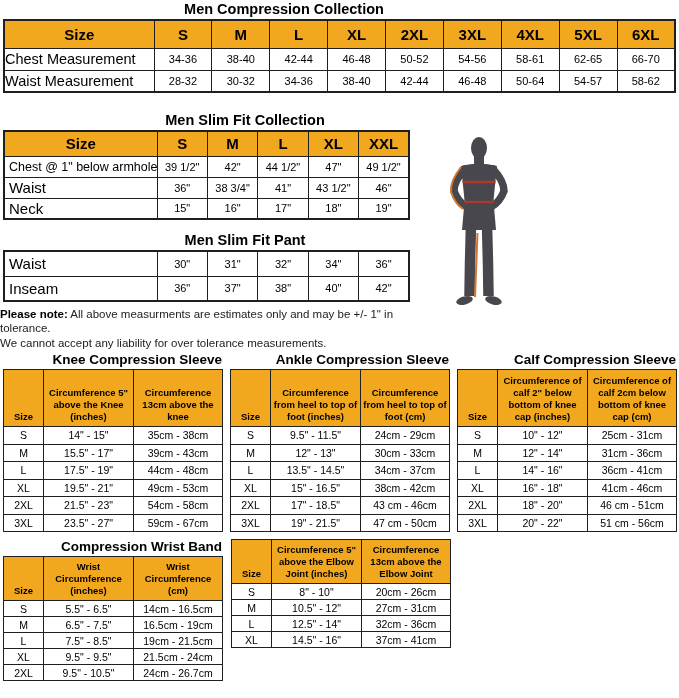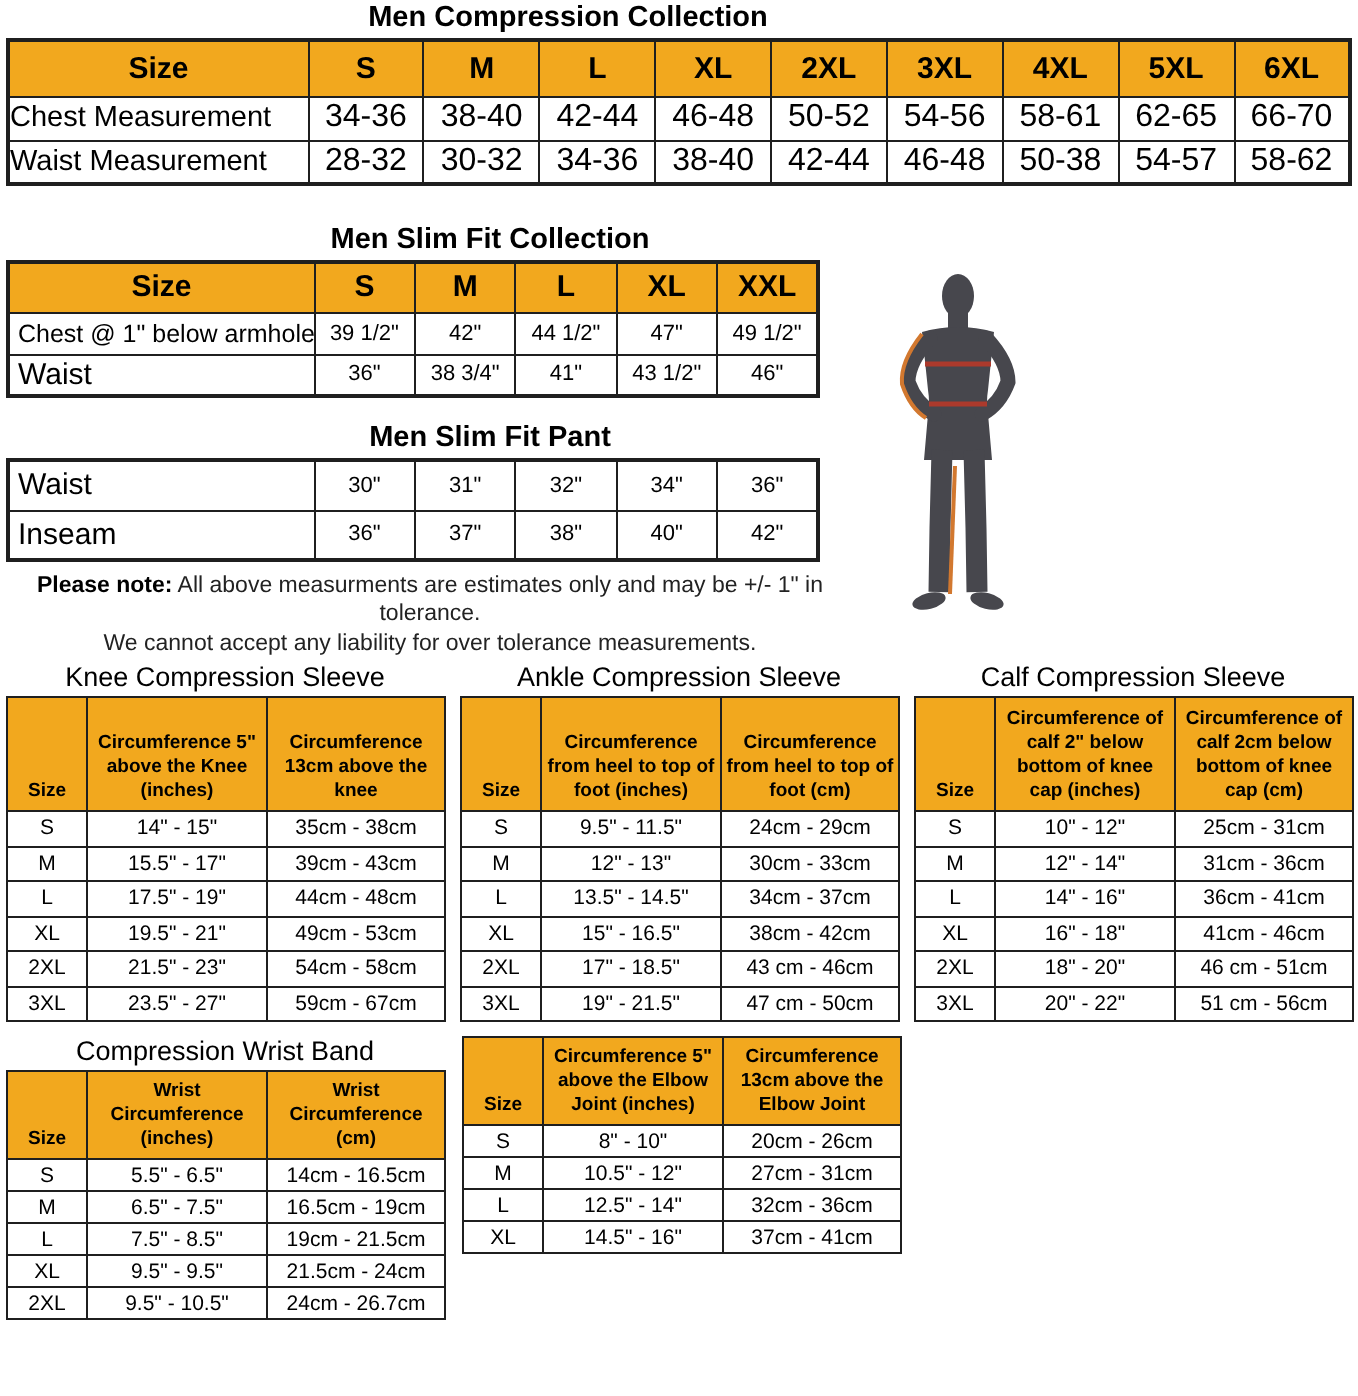--- a/index.html
+++ b/index.html
@@ -19,45 +19,45 @@
 
   table { border-collapse: collapse; table-layout: fixed; background: #fff; }
   th { background: var(--gold, #F2A81E); font-weight: bold; color: #000000; }
   td { text-align: center; overflow: hidden; white-space: nowrap; }
 
   .big { border: 2px solid var(--border, #1f1f1f); margin-left: 3px; }
   .big th, .big td { border: 1.5px solid var(--border, #1f1f1f); }
 
   #tbl-compression { width: 673px; }
   #tbl-compression th { height: 28px; font-size: 15px; }
-  #tbl-compression td { height: 22px; font-size: 16px; }
+  #tbl-compression td { height: 22px; font-size: 11px; }
   #tbl-compression td.row-label { font-size: 14.5px; text-align: left; padding-left: 0; }
 
   #tbl-slimfit { width: 407px; }
   #tbl-slimfit th { height: 25px; font-size: 15px; }
   #tbl-slimfit td { height: 21px; font-size: 11px; }
   #tbl-slimfit td.row-label { font-size: 15px; text-align: left; padding-left: 4px; }
   #tbl-slimfit tbody tr:first-child td.row-label { font-size: 12.5px; }
 
   #tbl-pant { width: 407px; }
   #tbl-pant td { height: 25px; font-size: 11px; }
   #tbl-pant td.row-label { font-size: 15px; text-align: left; padding-left: 4px; }
 
   .note {
     width: 430px; margin-top: 5px;
-    text-align: center; font-size: 11.5px; line-height: 1.25;
+    font-size: 11.5px; line-height: 1.25;
     color: var(--note, #222);
   }
   .note b { color: #000; }
 
   .row3 { display: flex; justify-content: space-between; width: 673px; margin: 2px 0 0 3px; }
   .row2 { display: flex; width: 673px; margin: 7px 0 0 3px; }
   .row2 .sub-col { margin-right: 9px; }
   .sub-col { width: 219px; }
-  .sub-title { font-weight: normal; font-size: 13.5px; text-align: center; margin-bottom: 2px; }
+  .sub-title { font-weight: bold; font-size: 13.5px; text-align: right; margin-bottom: 2px; }
   .sub { width: 219px; border: 1.5px solid var(--border, #1f1f1f); }
   .sub th, .sub td { border: 1px solid var(--border, #1f1f1f); }
   .sub th {
     font-size: 9.5px; line-height: 1.28; white-space: normal;
     vertical-align: bottom; padding: 2px 2px 3px 2px;
   }
   .row3 .sub thead tr { height: 57px; }
   .row3 .sub td { height: 17.5px; font-size: 10.5px; }
   .row2 .sub thead tr { height: 44px; }
   .row2 .sub td { height: 16px; font-size: 10.5px; }
@@ -103,21 +103,21 @@
           <td>66-70</td>
         </tr>
         <tr>
           <td class="row-label">Waist Measurement</td>
           <td>28-32</td>
           <td>30-32</td>
           <td>34-36</td>
           <td>38-40</td>
           <td>42-44</td>
           <td>46-48</td>
-          <td>50-38</td>
+          <td>50-64</td>
           <td>54-57</td>
           <td>58-62</td>
         </tr>
       </tbody>
   </table>
 
   <div class="title t2">Men Slim Fit Collection</div>
   <table class="big" id="tbl-slimfit">
     <colgroup>
         <col style="width:153px">
@@ -142,20 +142,28 @@
           <td>47"</td>
           <td>49 1/2"</td>
         </tr>
         <tr>
           <td class="row-label">Waist</td>
           <td>36"</td>
           <td>38 3/4"</td>
           <td>41"</td>
           <td>43 1/2"</td>
           <td>46"</td>
+        </tr>
+        <tr>
+          <td class="row-label">Neck</td>
+          <td>15"</td>
+          <td>16"</td>
+          <td>17"</td>
+          <td>18"</td>
+          <td>19"</td>
         </tr>
       </tbody>
   </table>
 
   <div class="title t3">Men Slim Fit  Pant</div>
   <table class="big" id="tbl-pant">
     <colgroup>
         <col style="width:153px">
         <col span="5">
       </colgroup>

